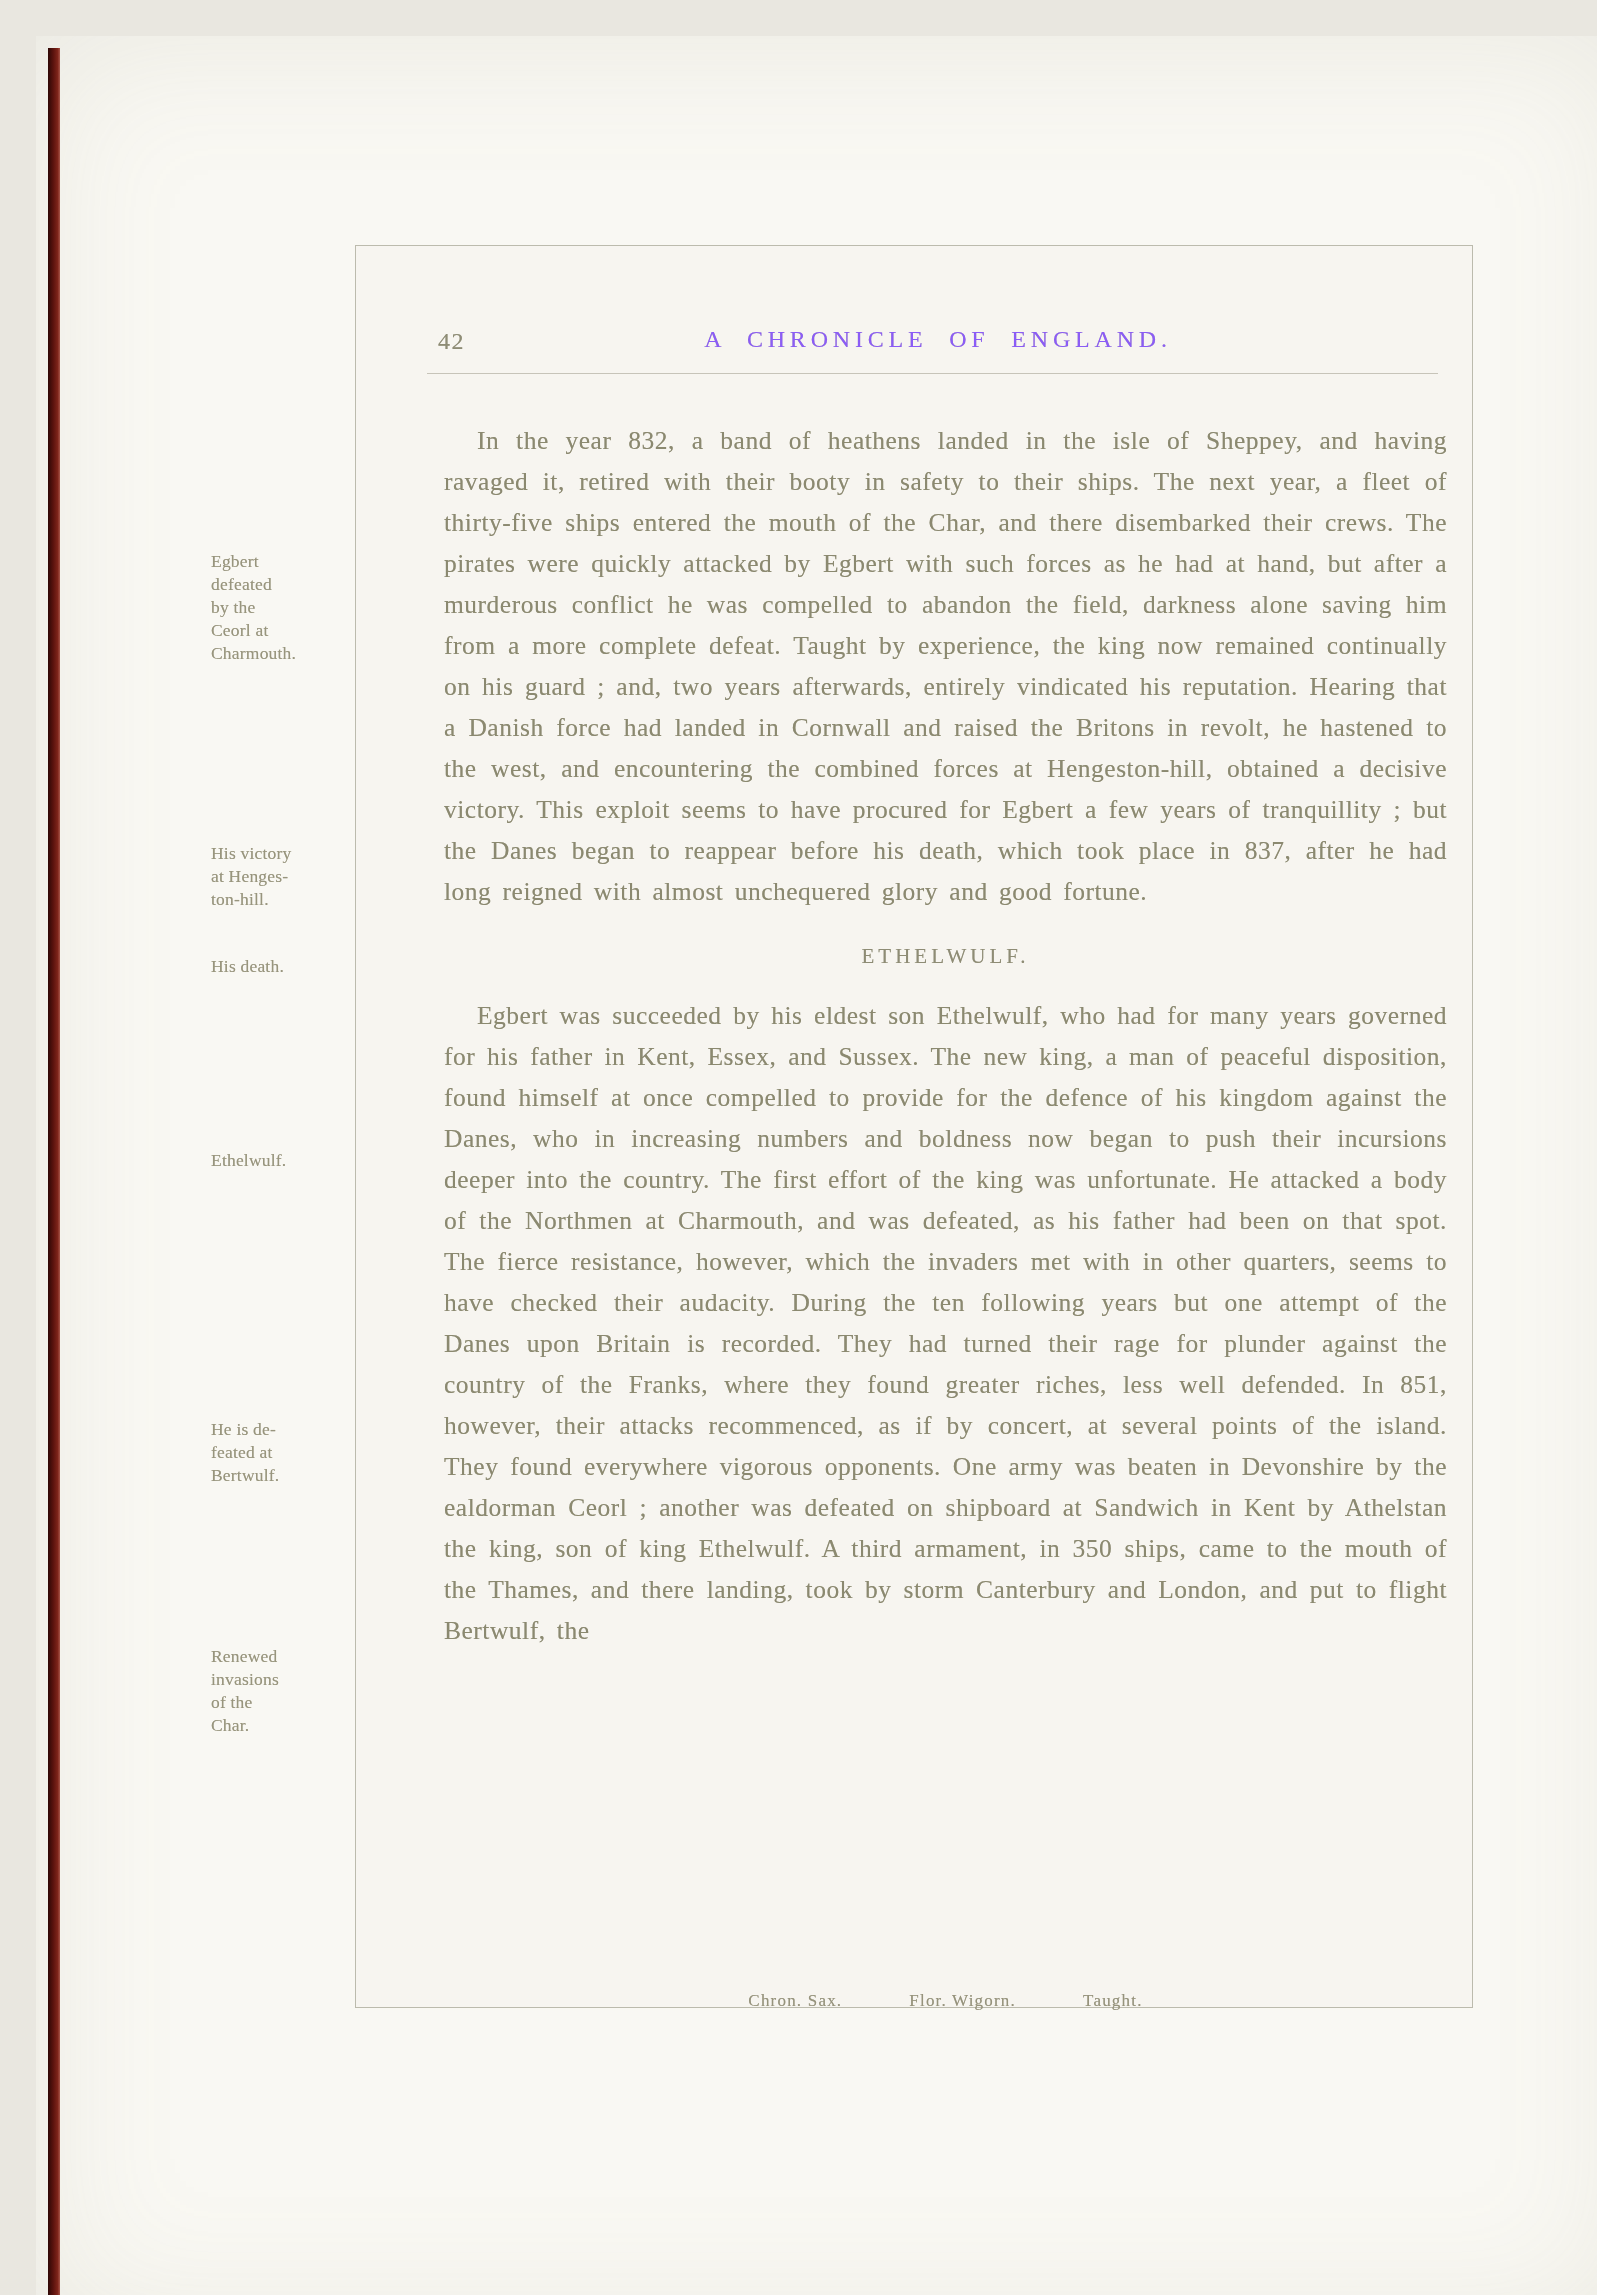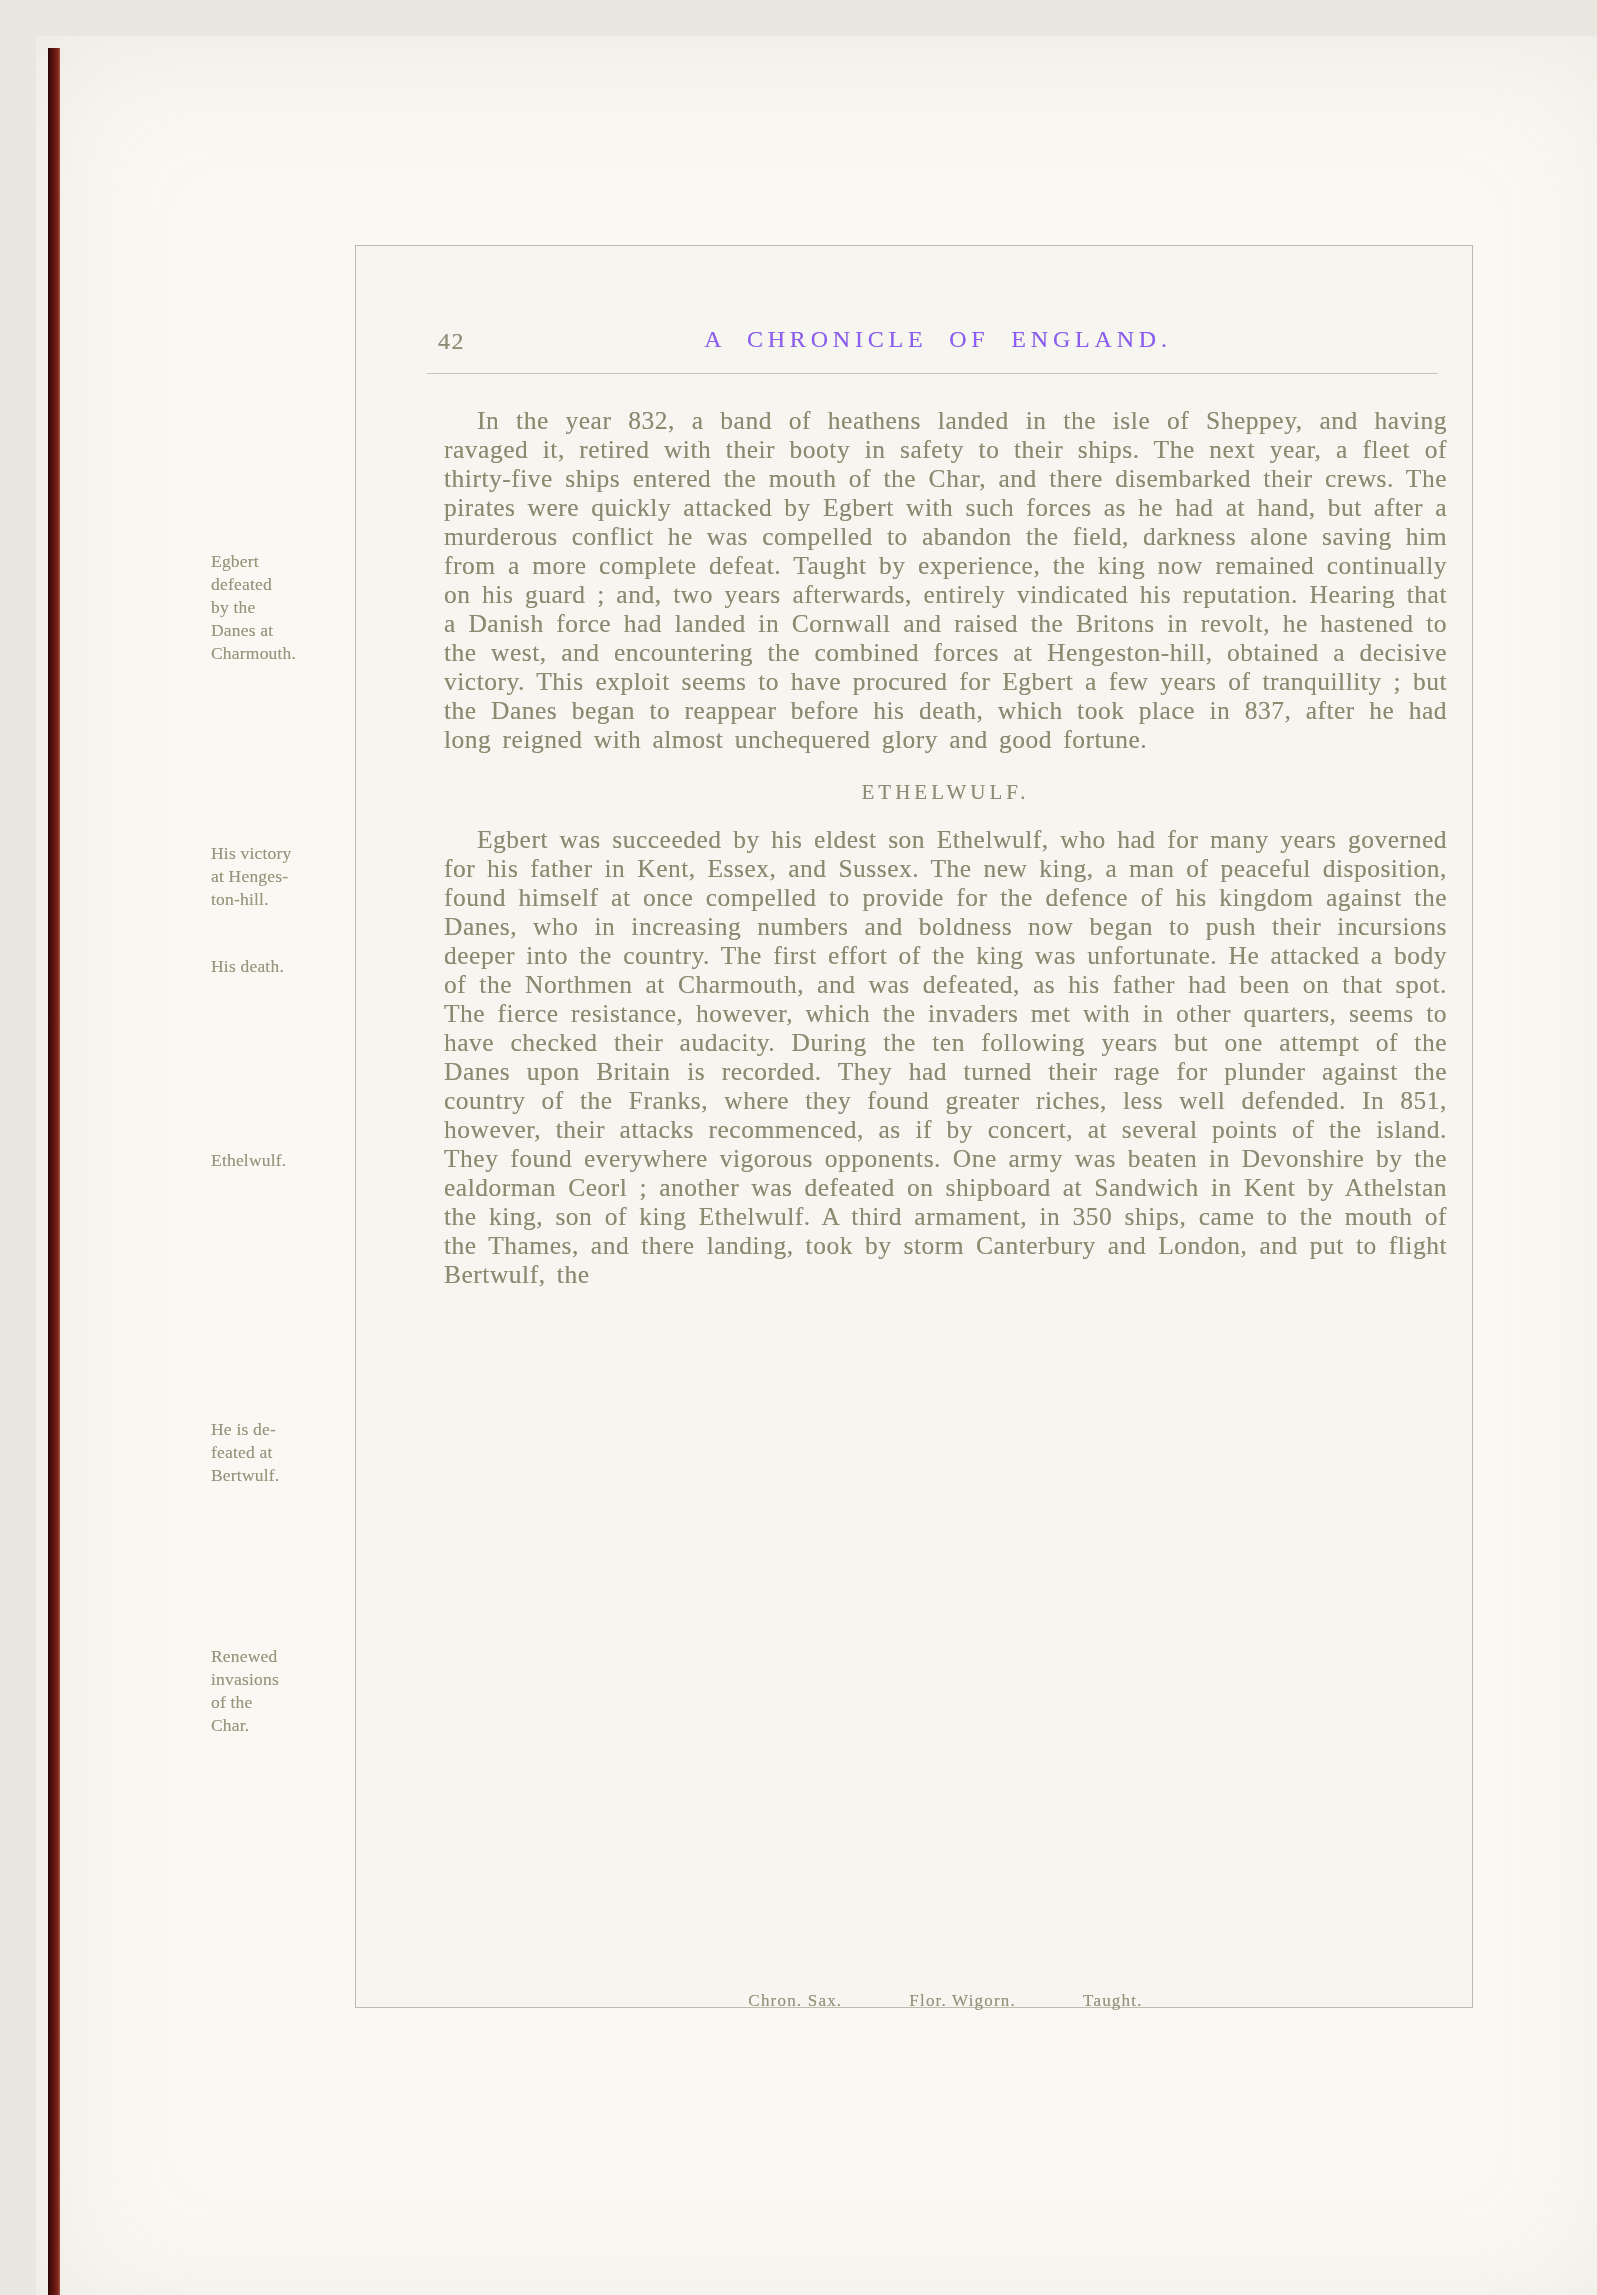--- a/index.html
+++ b/index.html
@@ -38,22 +38,22 @@
     width: 100%; text-align: center;
     font-size: 24px; letter-spacing: 4.8px; word-spacing: 11px; color: #8b5cf6;
   }
 
   .rule {
     position: absolute; top: 115px; left: 59px; right: 22px;
     border-top: 0.8px solid rgba(140,138,118,0.45);
   }
 
   .body {
-    position: absolute; left: 64px; top: 136px; width: 1027px;
-    font-size: 25.5px; line-height: 29px; text-align: justify;
+    position: absolute; left: 64px; top: 150px; width: 1027px;
+    font-size: 25.5px; line-height: 41px; text-align: justify;
     letter-spacing: 0.5px; word-spacing: 4.4px;
   }
   .para { text-indent: 33px; }
 
   .section {
     font-size: 21px; font-weight: normal; letter-spacing: 4px;
     text-align: center; margin: 24px 0 17.5px; text-indent: 0;
     color: #8e8c75;
   }
 
@@ -101,21 +101,21 @@
       <span>Chron. Sax.</span>
       <span>Flor. Wigorn.</span>
       <span>Taught.</span>
     </div>
 
   </div>
 
   <div class="sidenote sn-1">Egbert
 defeated
 by the
-Danes at
+Ceorl at
 Charmouth.</div>
   <div class="sidenote sn-2">His victory
 at Henges-
 ton-hill.</div>
   <div class="sidenote sn-3">His death.</div>
   <div class="sidenote sn-4">Ethelwulf.</div>
   <div class="sidenote sn-5">He is de-
 feated at
 Bertwulf.</div>
   <div class="sidenote sn-6">Renewed

